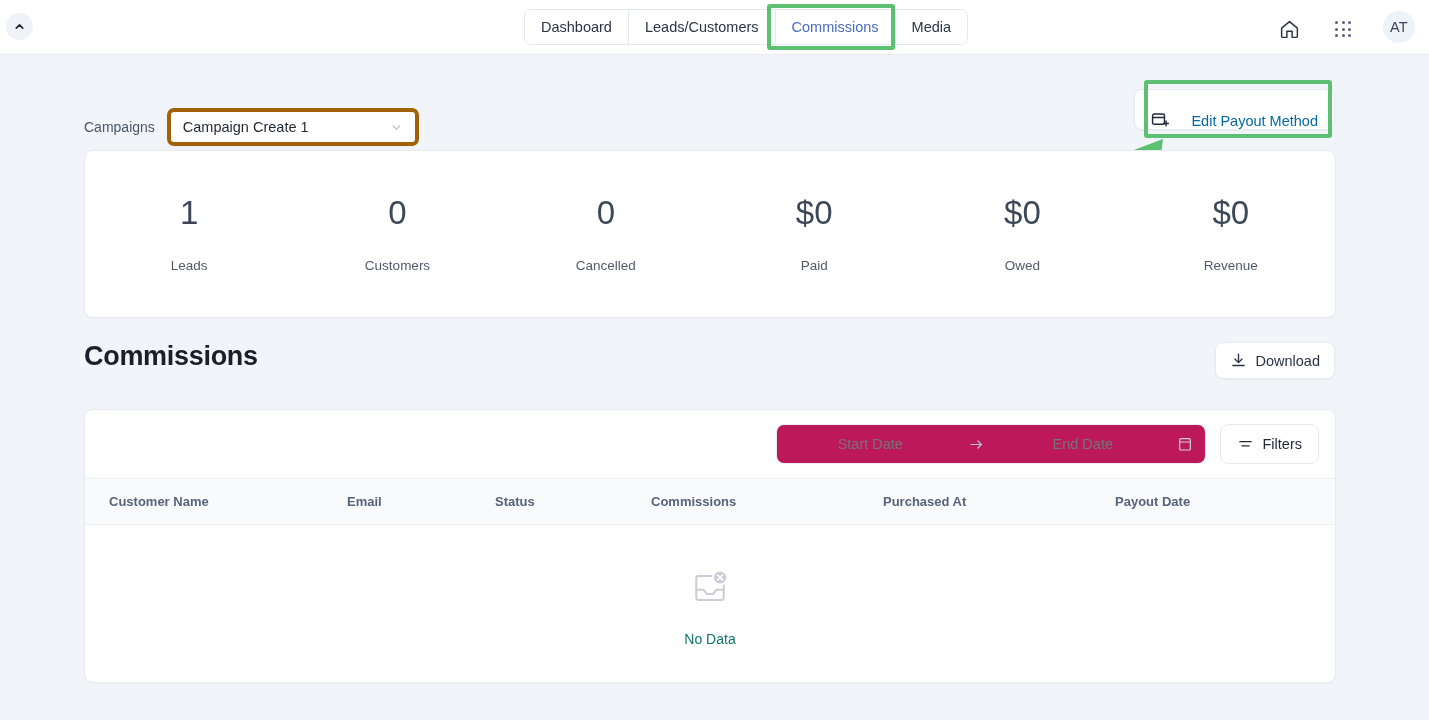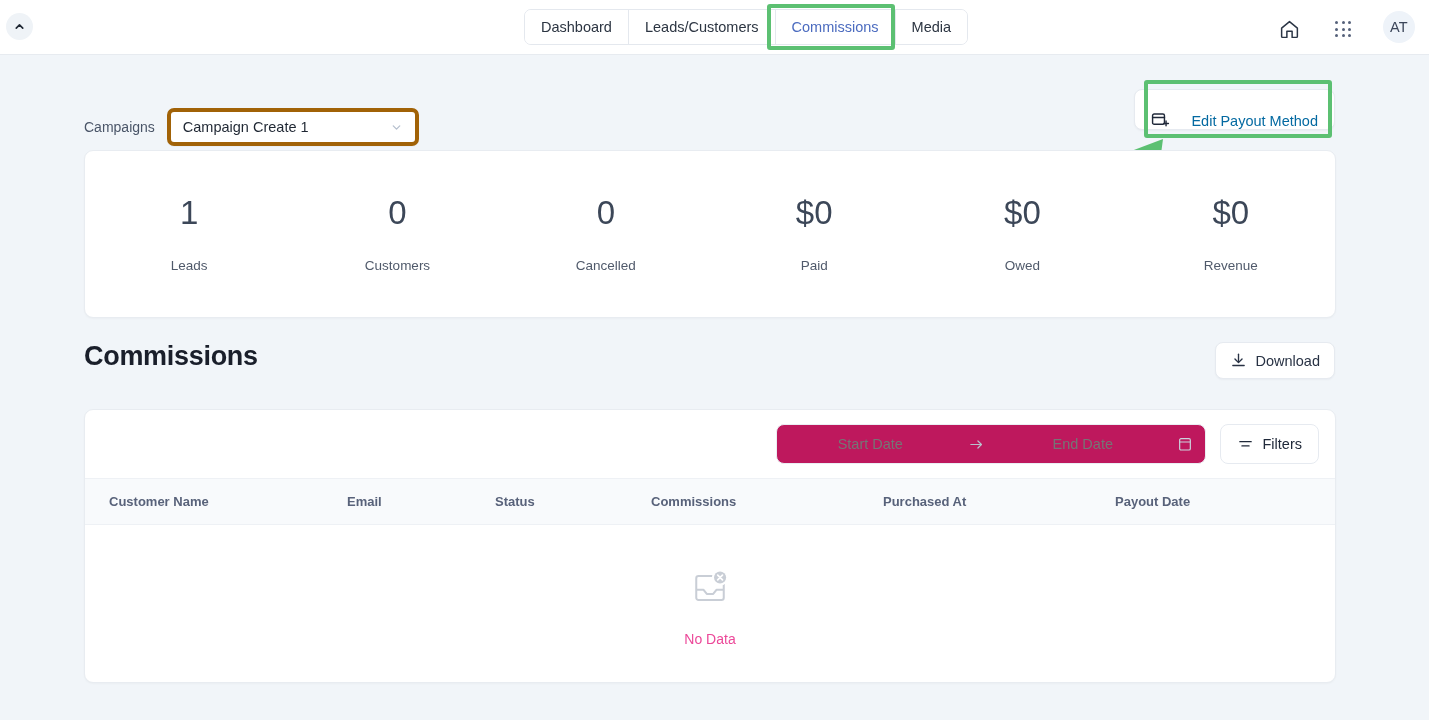--- a/index.html
+++ b/index.html
@@ -115,21 +115,21 @@
 
   table { width: 100%; border-collapse: collapse; }
   thead tr { background: #f8fafc; }
   th {
     text-align: left; font-size: 13px; font-weight: 700; color: #58627a;
     padding: 15px 0 15px 0; border-top: 1px solid #eef1f5; border-bottom: 1px solid #eef1f5;
   }
   th:first-child { padding-left: 24px; }
   .empty-cell { height: 164px; text-align: center; vertical-align: middle; }
   .empty-wrap { display: flex; flex-direction: column; align-items: center; gap: 11px; }
-  .empty-text { font-size: 14px; color: #ec4899; margin-top: 10px; }
+  .empty-text { font-size: 14px; color: #0f766e; margin-top: 10px; }
 </style>
 </head>
 <body>
 
 <div id="app">
 
   <div class="topbar">
 
     <button class="collapse-btn">
       <svg width="13" height="13" viewBox="0 0 24 24" fill="none" stroke="#1f2733" stroke-width="3" stroke-linecap="round" stroke-linejoin="round">

